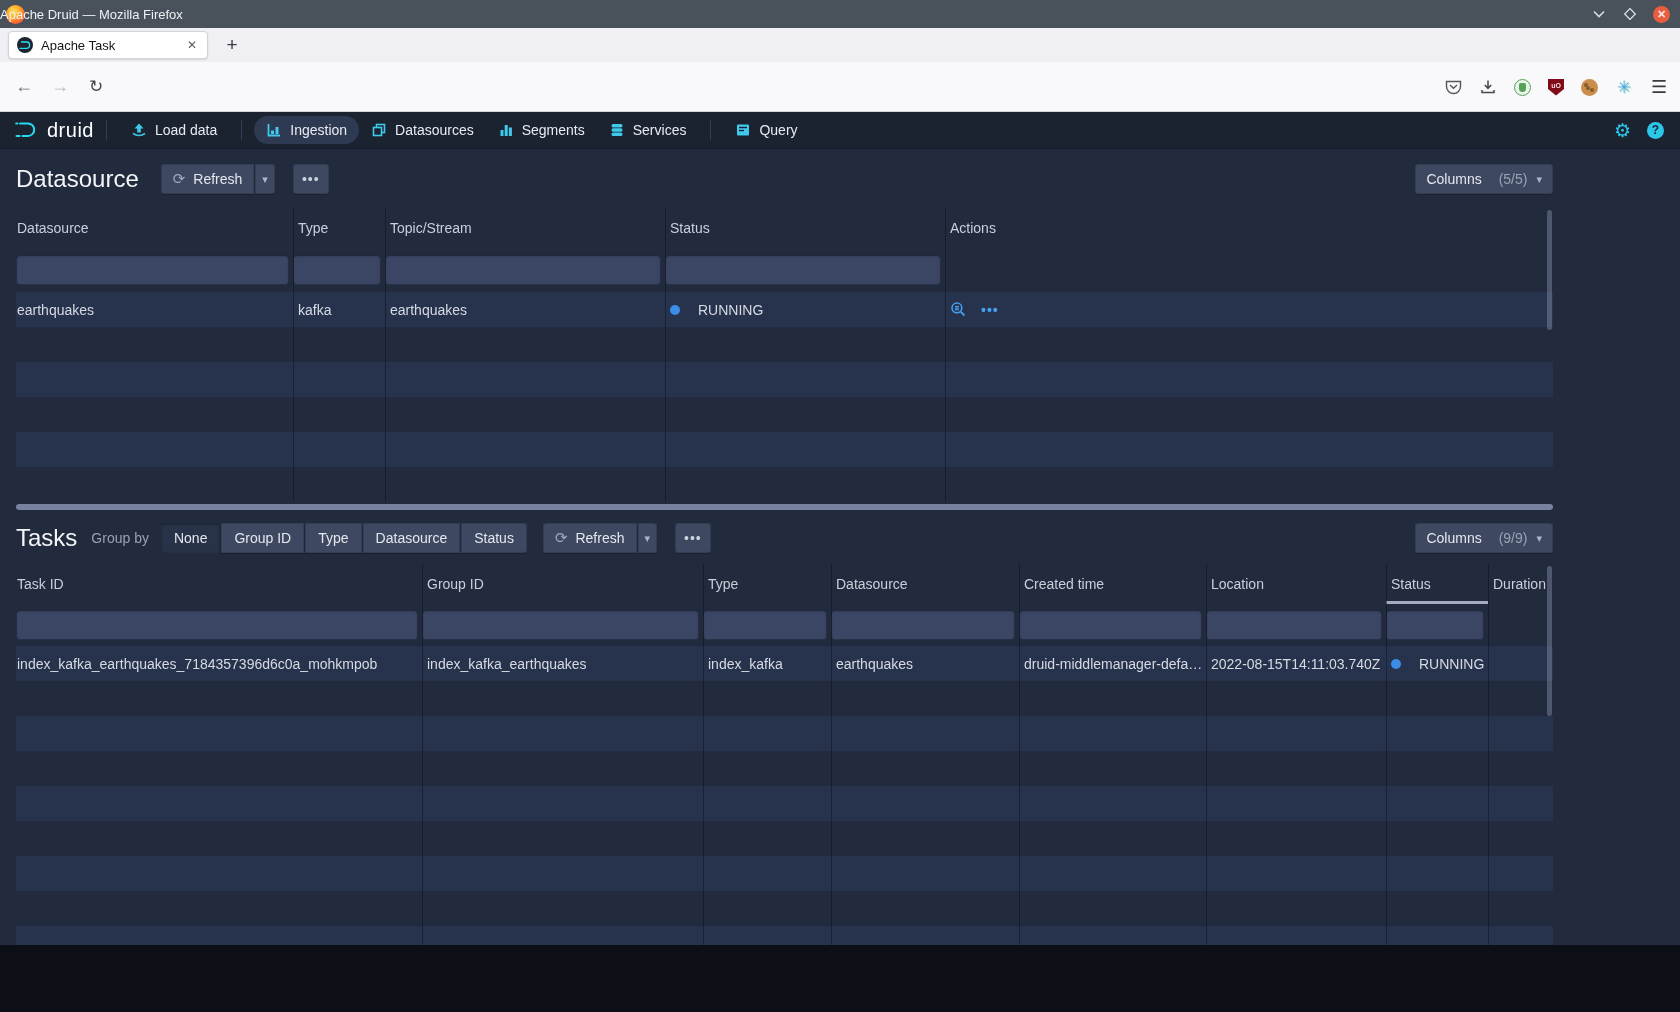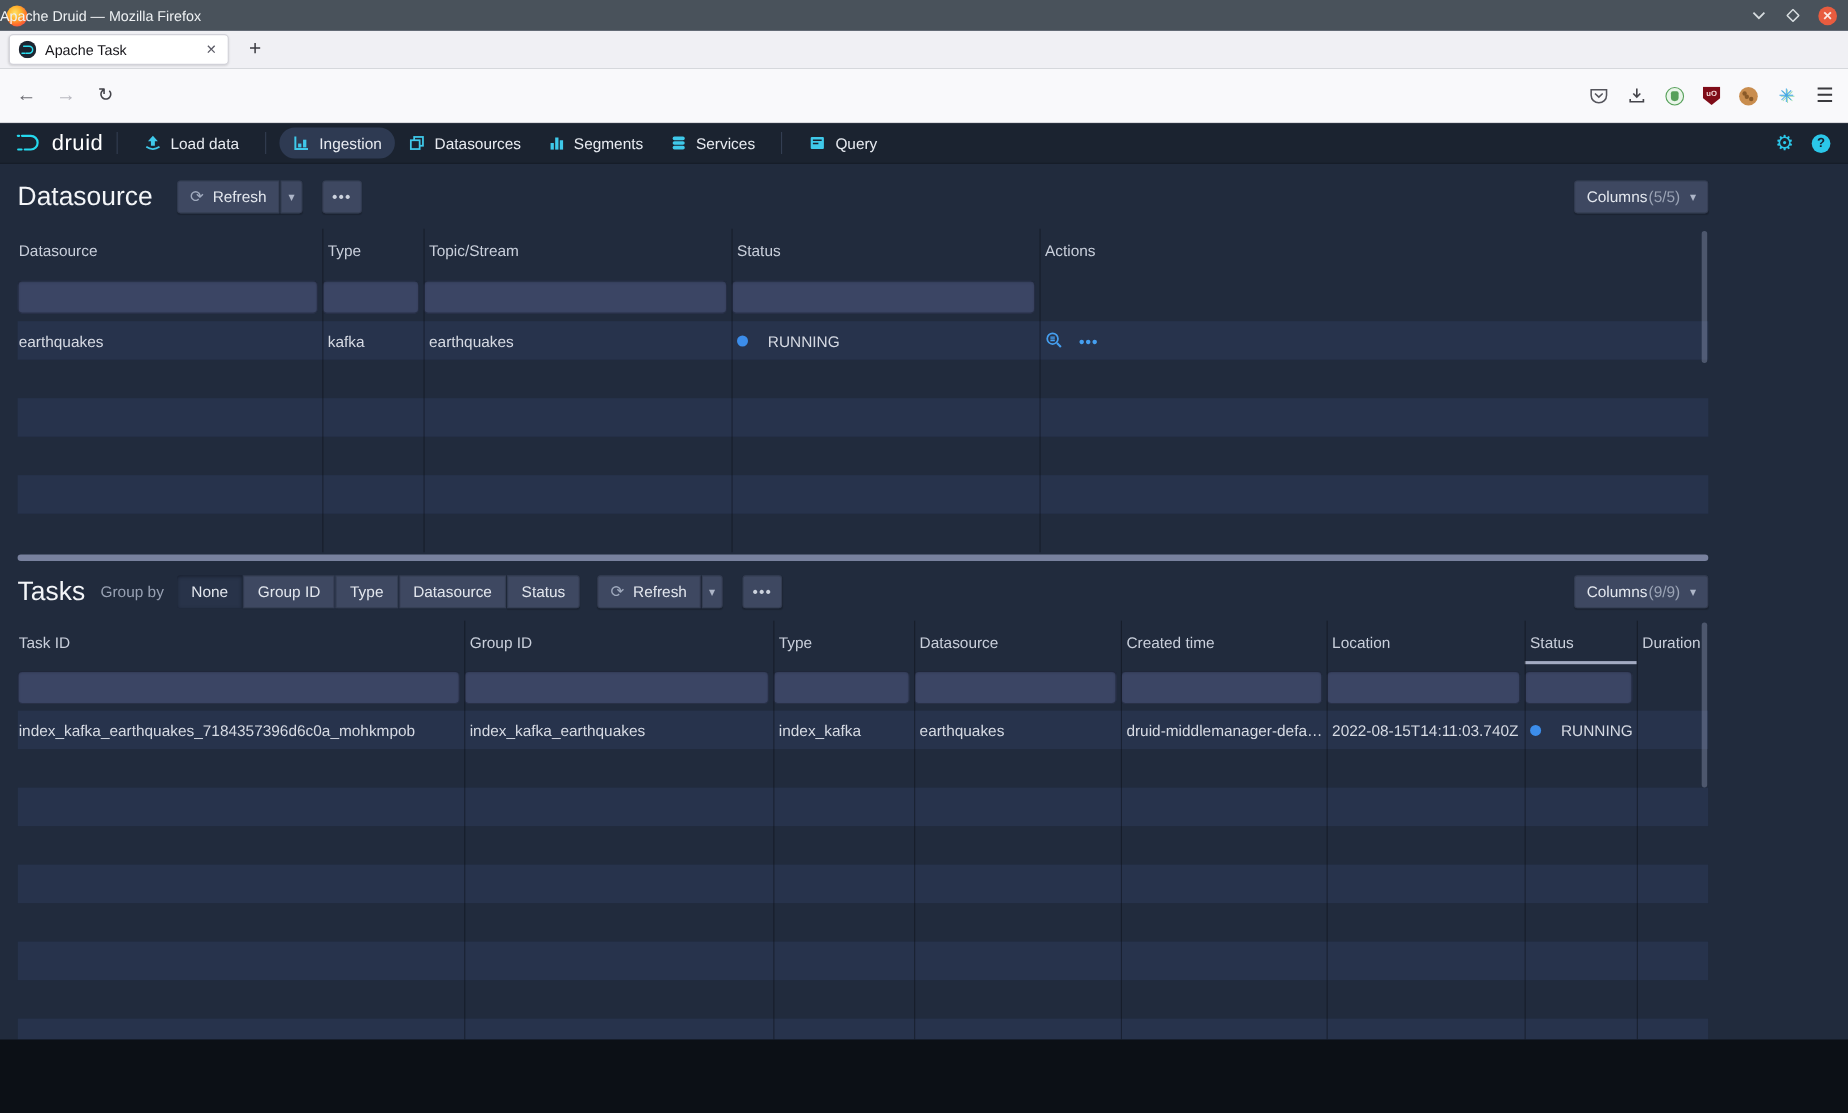--- a/index.html
+++ b/index.html
@@ -84,21 +84,21 @@
   .sec-title { color:#f3f5f8; font-size:24px; margin-right:22px; }
   .btn { background:#3e4861; color:#e3e7ee; font-size:14px; height:30px;
     display:inline-flex; align-items:center; border-radius:3px; padding:0 12px;
     box-shadow:inset 0 0 0 1px rgba(16,22,26,.2), 0 1px 1px rgba(0,0,0,.2); }
   .btn .bicon { color:#9fa9bd; margin-right:8px; font-size:15px; }
   .btn-caret { padding:0 7px; border-radius:0 3px 3px 0; margin-left:1px; }
   .btn-main { border-radius:3px 0 0 3px; }
   .caret { color:#aeb6c8; font-size:11px; }
   .btn-more { margin-left:18px; padding:0 9px; letter-spacing:1px; color:#cdd3de; }
   .btn-cols { margin-left:auto; padding:4px 11px; }
-  .cols-count { color:#9aa3b5; margin-left:1px; }
+  .cols-count { color:#9aa3b5; margin-left:17px; }
   .btn-cols .caret { margin-left:9px; }
 
   .groupby-label { color:#98a1b3; font-size:14px; margin-right:12px; }
   .seg { display:flex; margin-right:16px; }
   .seg .btn { border-radius:0; margin-right:1px; padding:0 13px; }
   .seg .btn:first-child { border-radius:3px 0 0 3px; }
   .seg .btn:last-child { border-radius:0 3px 3px 0; margin-right:0; }
   .seg .btn.active { background:#283349; box-shadow:inset 0 1px 3px rgba(8,12,20,.5); }
 
   .table { position:relative; width:1537px; margin-left:16px; }

